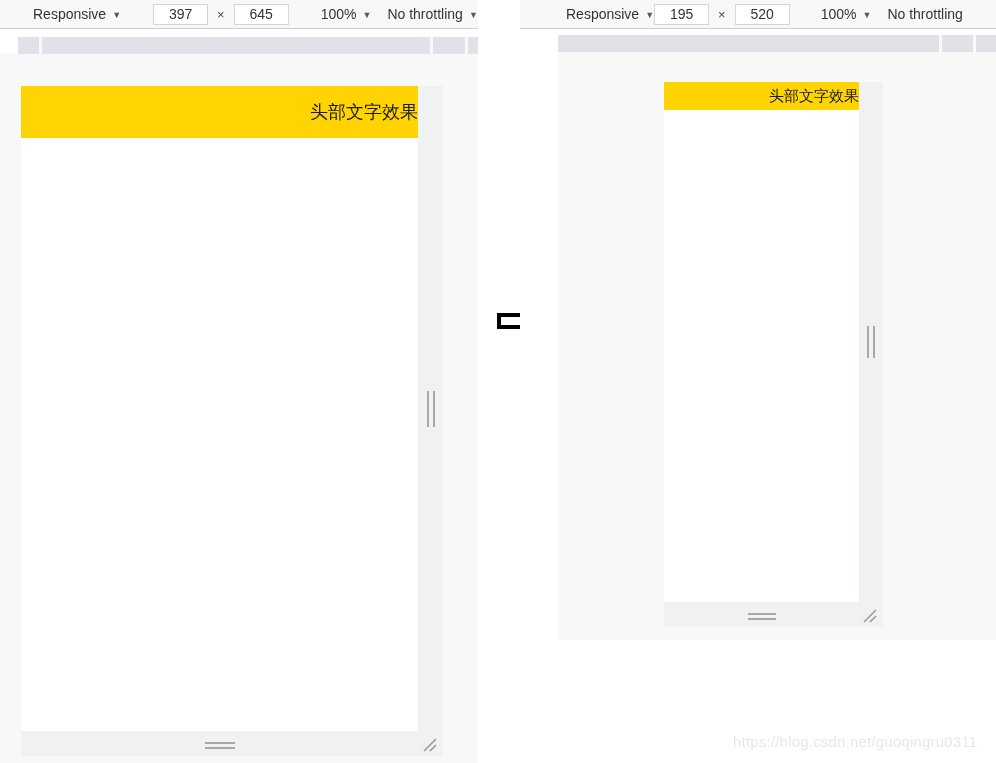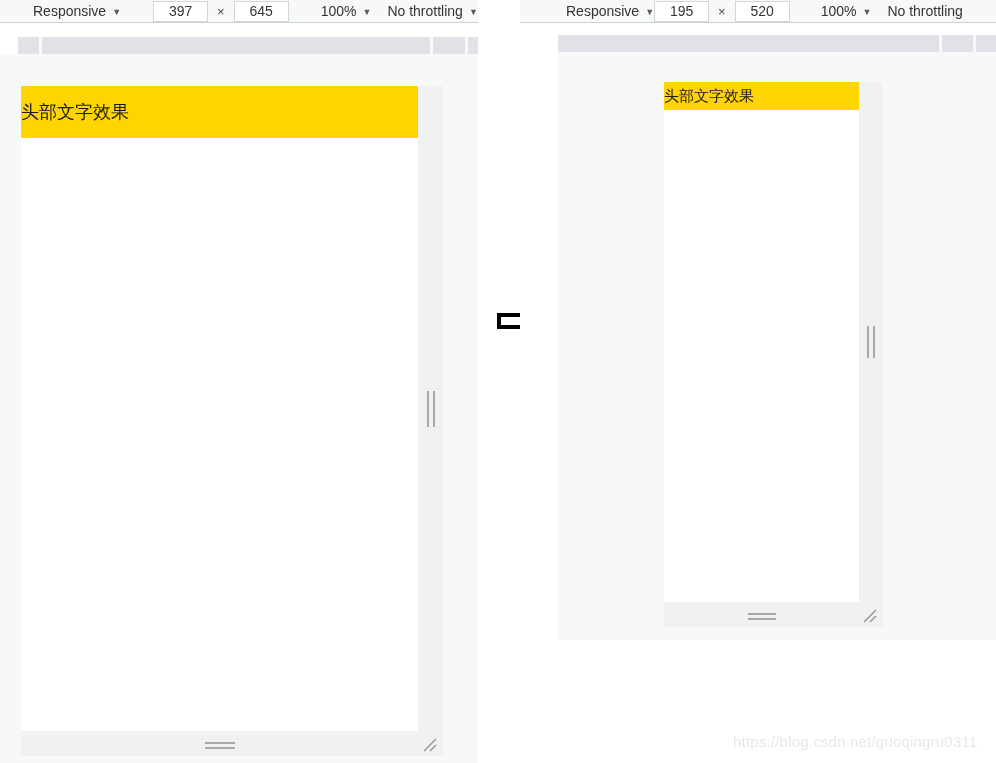--- a/index.html
+++ b/index.html
@@ -18,21 +18,21 @@
   
   .panel {
     position: absolute;
     overflow: hidden;
   }
 
   
   .dt-toolbar {
     position: absolute;
     top: 0;
-    height: 23px;
+    height: 29px;
     background: #f7f8f8;
     border-bottom: 1px solid #cbd0d6;
     display: flex;
     align-items: center;
     box-sizing: border-box;
   }
   .tb-item {
     font-size: 14px;
     color: #333333;
     white-space: nowrap;
@@ -96,22 +96,23 @@
   .device-page {
     position: absolute;
     background: #ffffff;
     box-sizing: border-box;
   }
   .page-header {
     width: 100%;
     box-sizing: border-box;
     display: flex;
     align-items: center;
-    justify-content: flex-start;
+    justify-content: flex-end;
     color: #1a1a1a;
+    padding-left: 48px;
   }
 
   
   .handle-v {
     position: absolute;
     background: #f0f1f2;
     display: flex;
     align-items: center;
     justify-content: center;
   }

